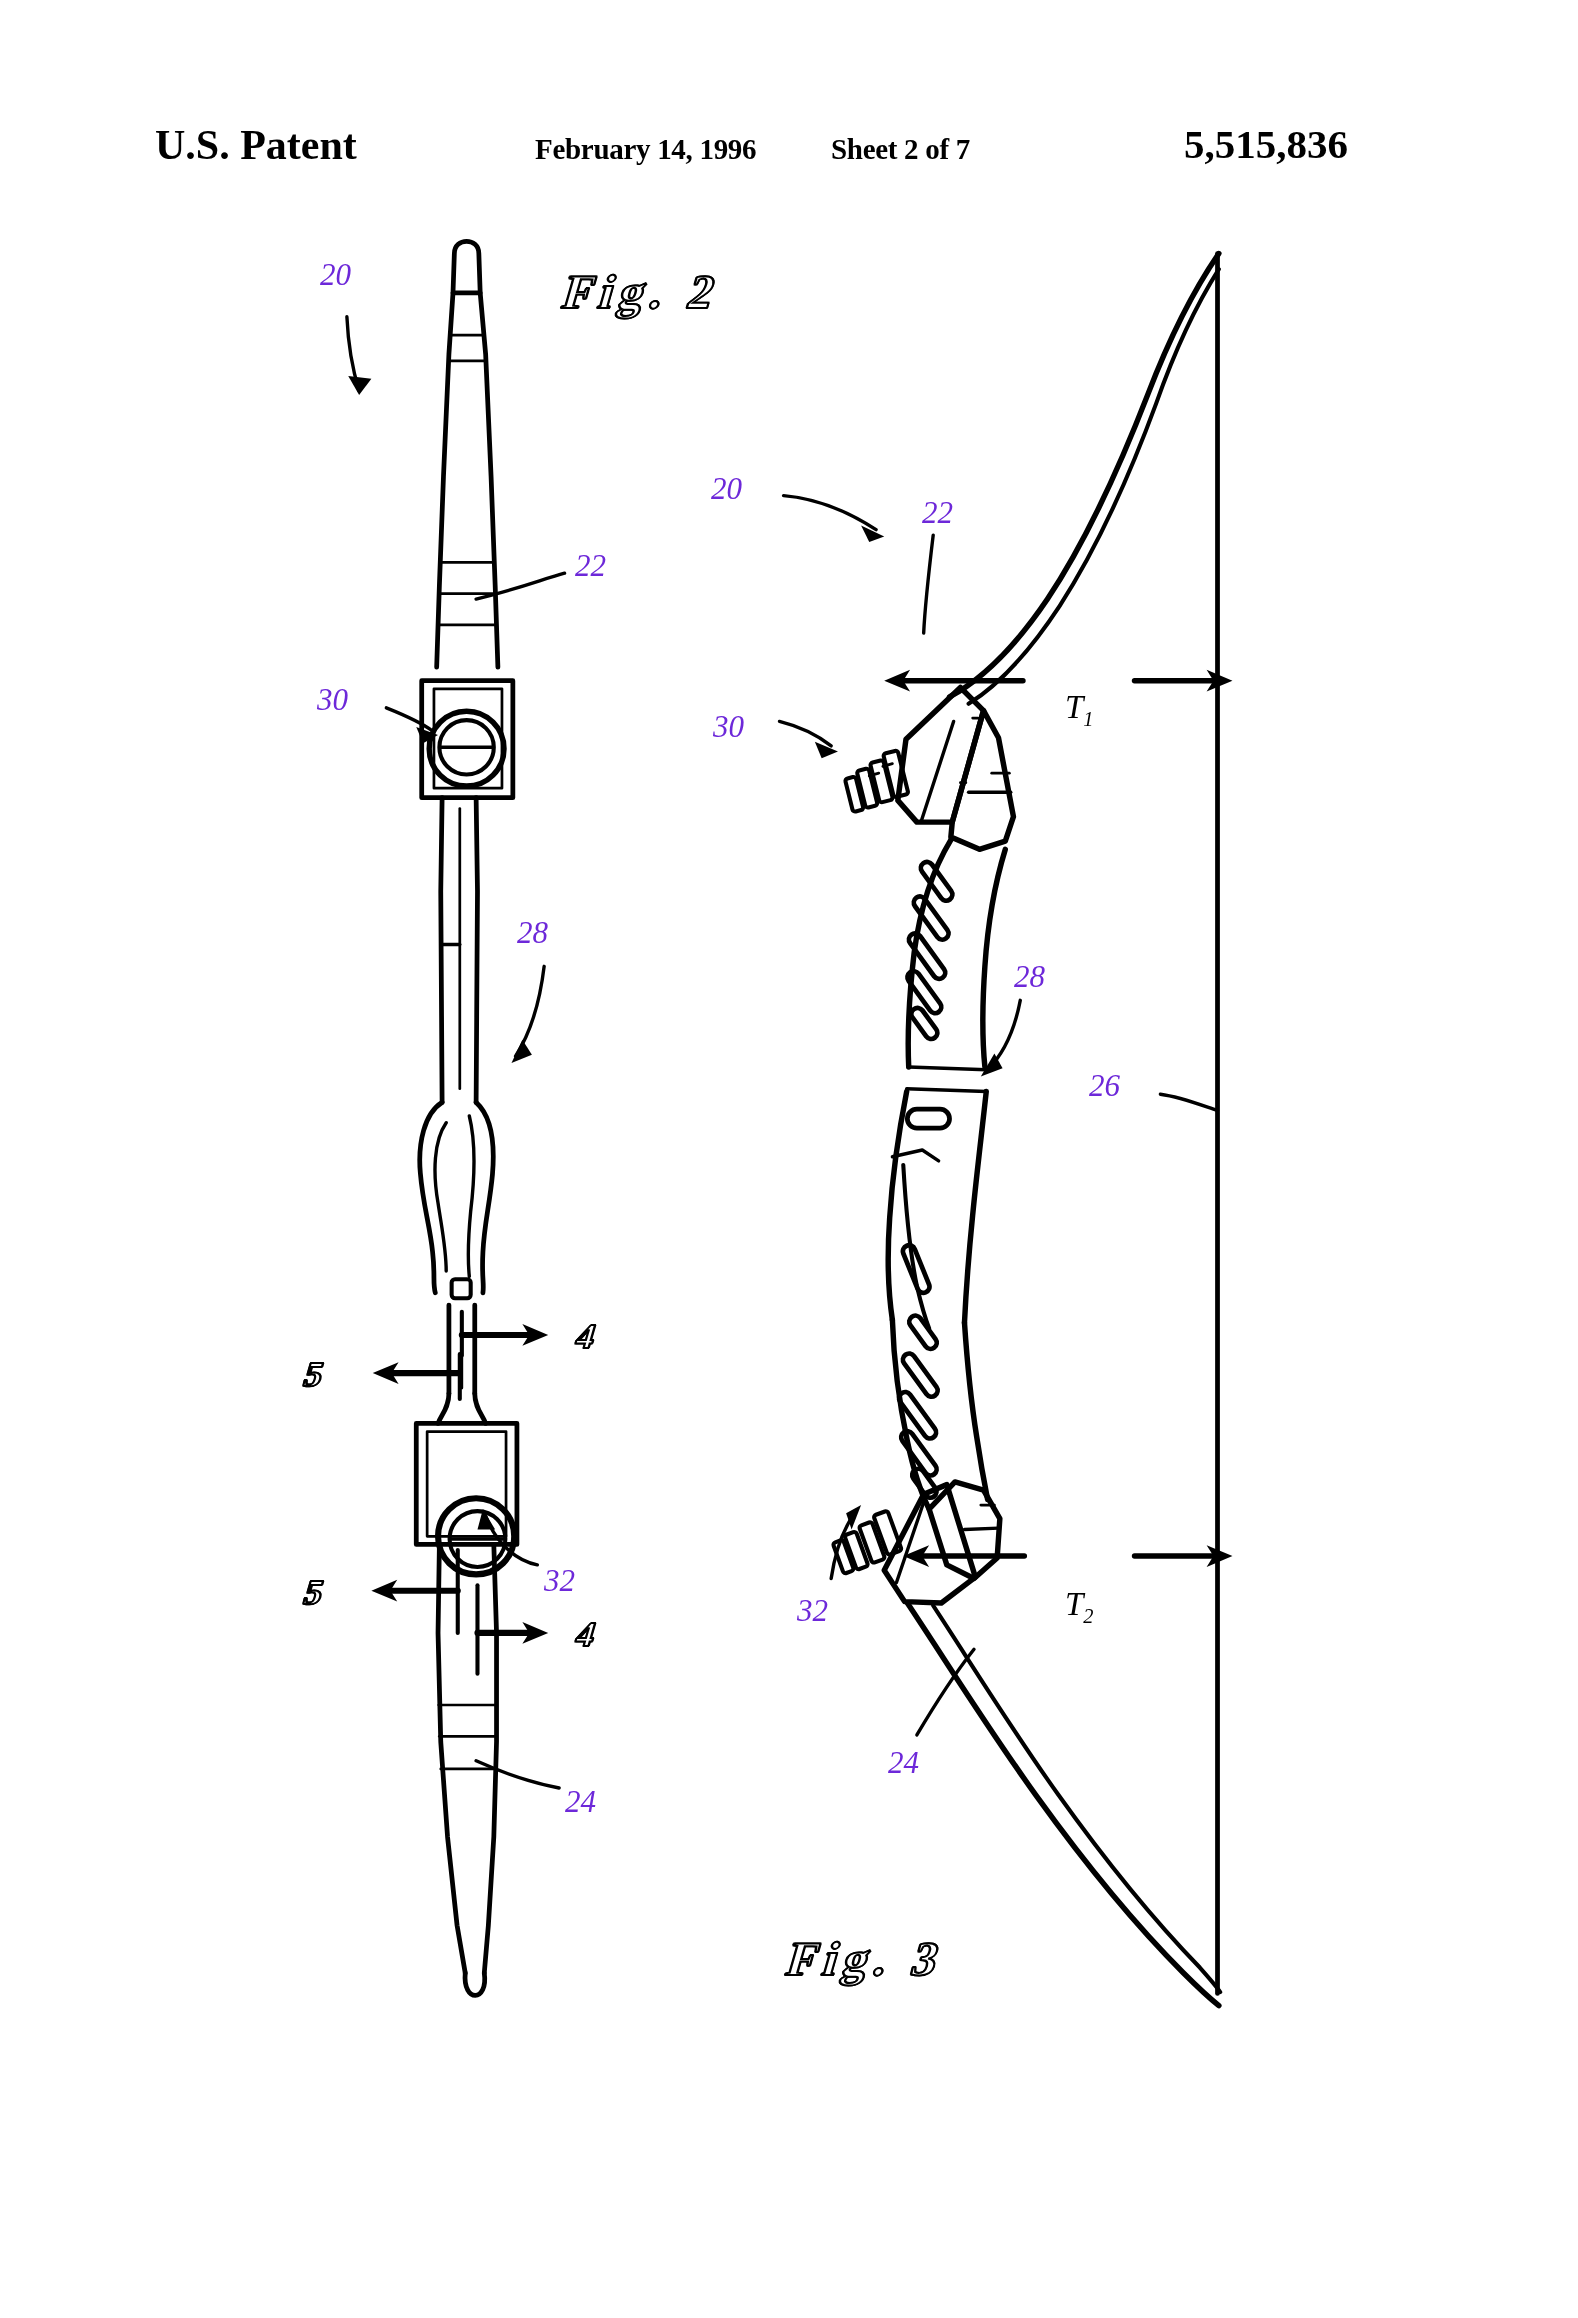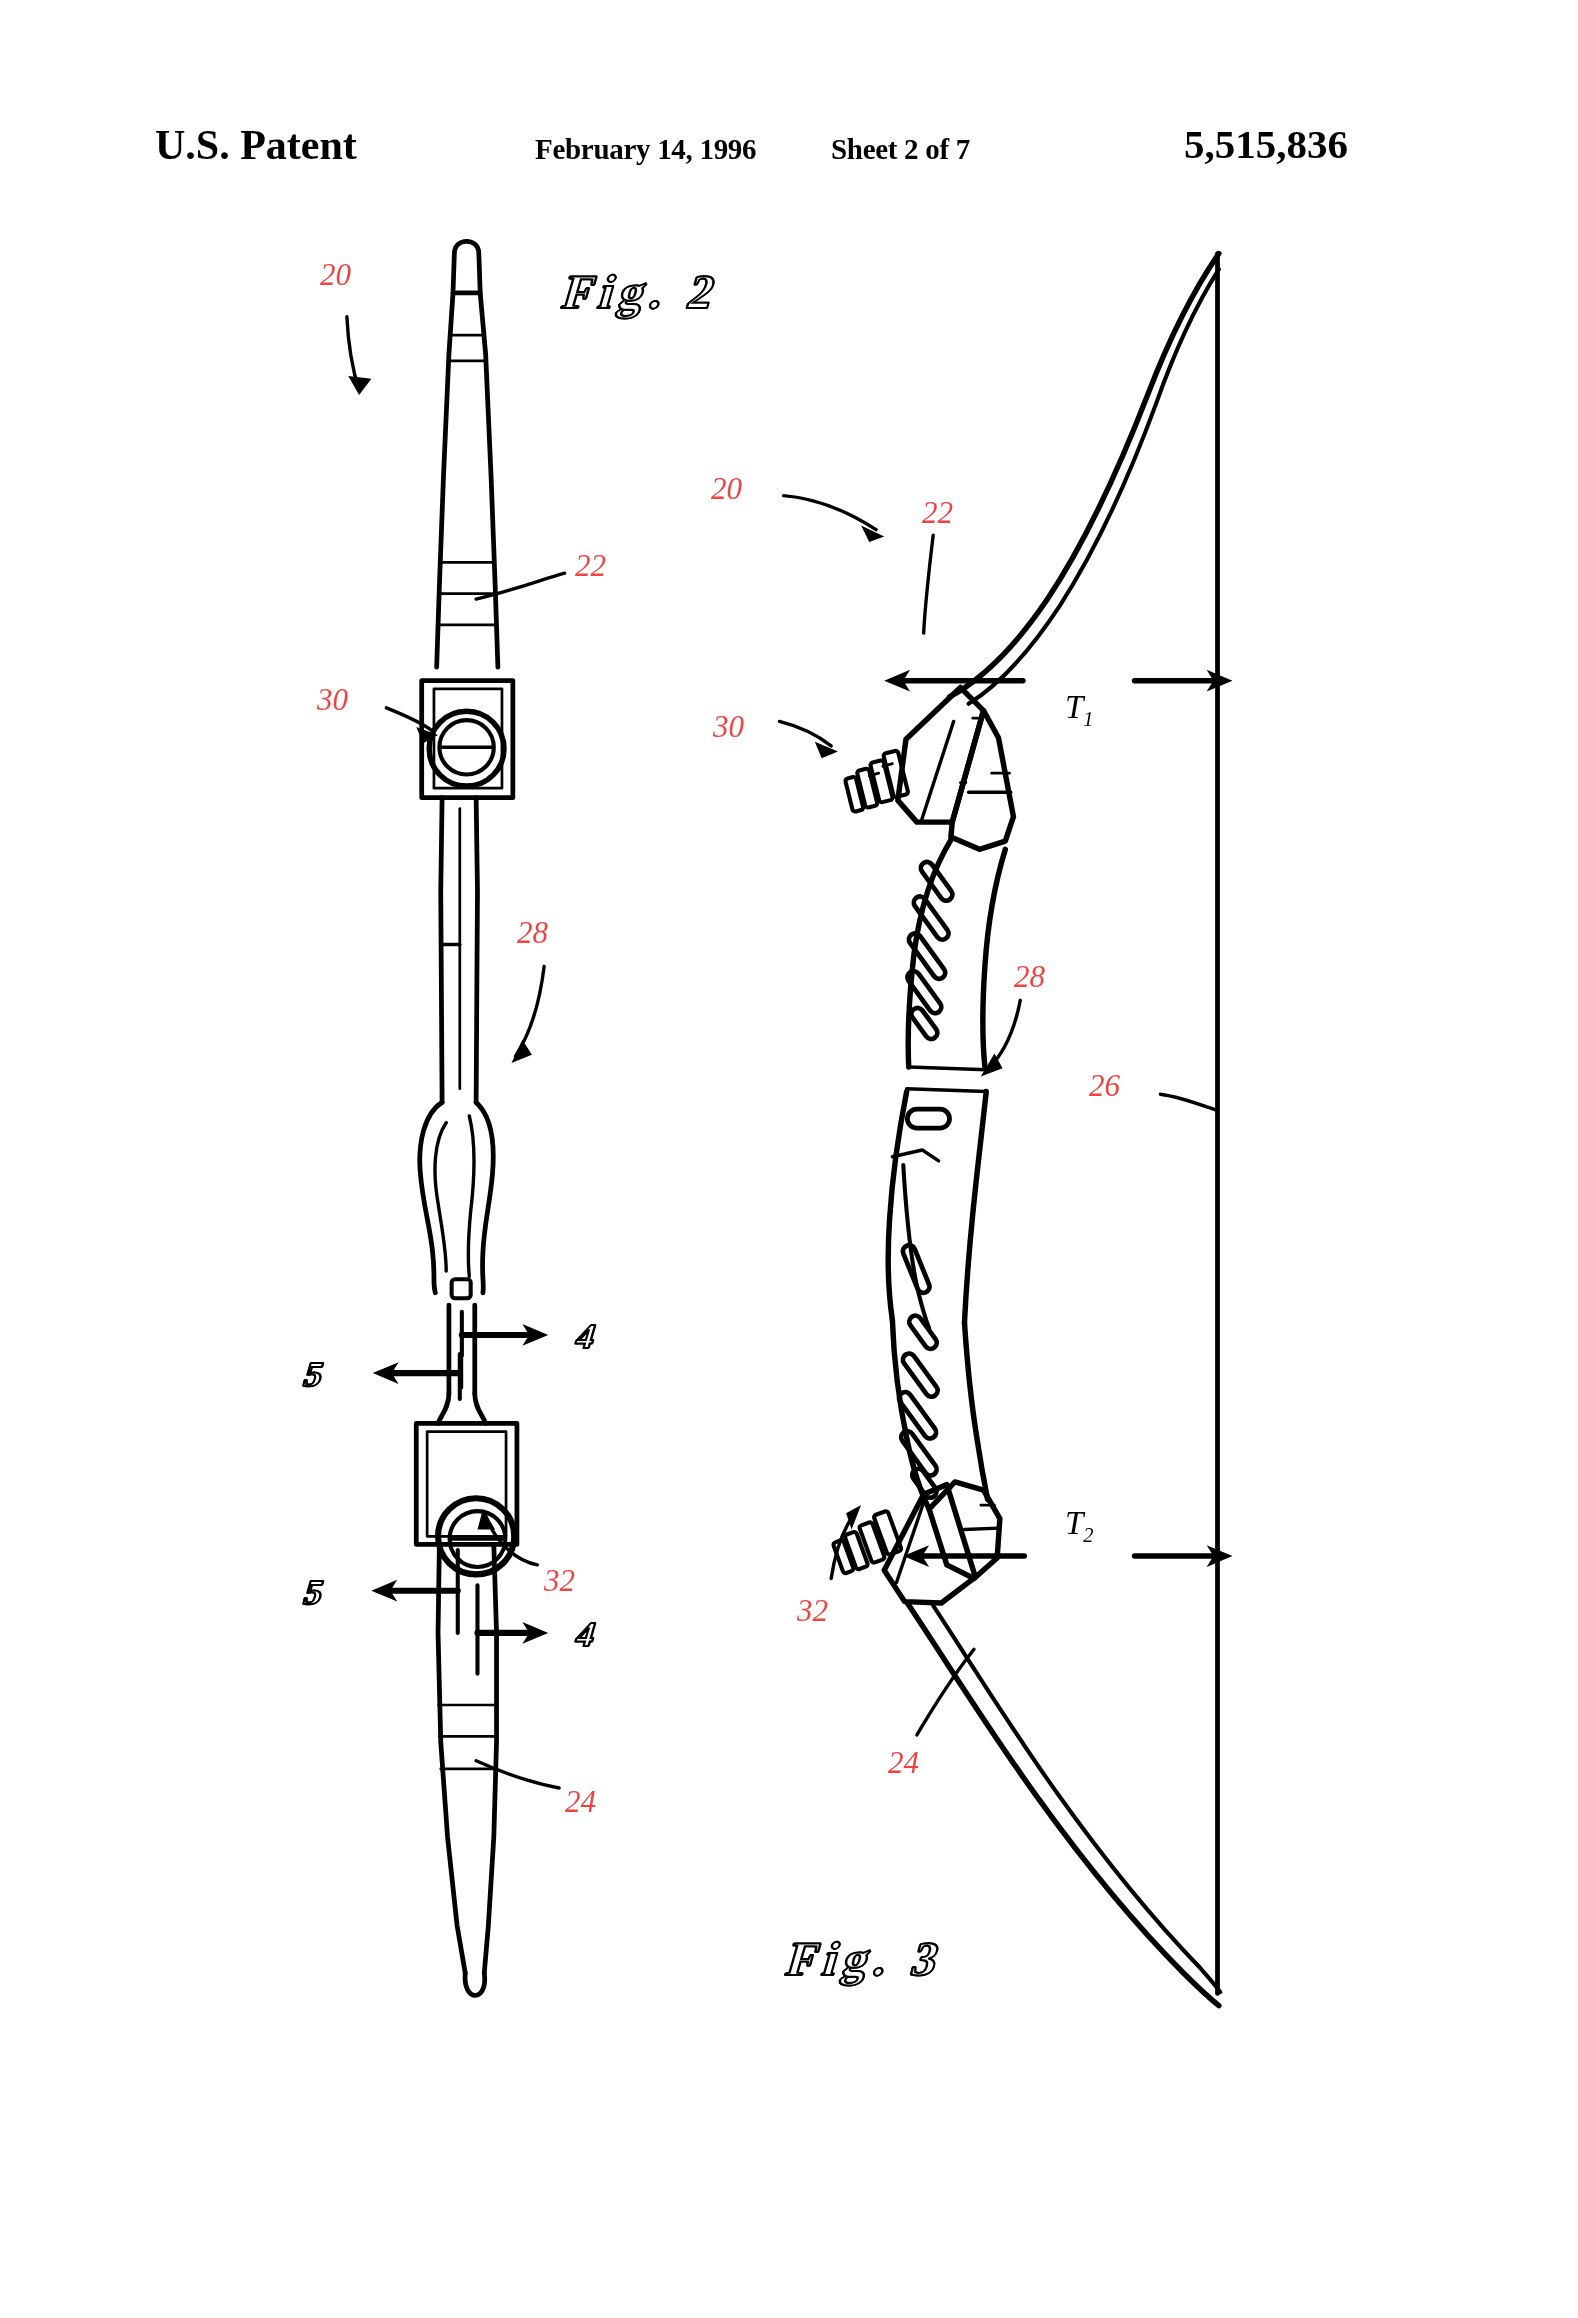--- a/index.html
+++ b/index.html
@@ -61,21 +61,21 @@
     width: 1578px;
     height: 2319px;
   }
 
   
   .ref {
     position: absolute;
     font-family: "Liberation Serif", serif;
     font-style: italic;
     font-size: 31px;
-    color: #ef4444;
+    color: #6d28d9;
     white-space: nowrap;
     line-height: 1;
     text-align: right;
   }
   .dim {
     position: absolute;
     font-family: "Liberation Serif", serif;
     font-style: italic;
     font-size: 33px;
     color: #000;
@@ -421,21 +421,21 @@
     <div class="ref" style="left:711px; top:473px;">20</div>
     <div class="ref" style="left:922px; top:497px;">22</div>
     <div class="ref" style="left:713px; top:711px;">30</div>
     <div class="ref" style="left:1014px; top:961px;">28</div>
     <div class="ref" style="left:1089px; top:1070px;">26</div>
     <div class="ref" style="left:797px; top:1595px;">32</div>
     <div class="ref" style="left:888px; top:1747px;">24</div>
 
     <div class="dim" style="left:1065px; top:691px;"><span>T</span><sub>1</sub></div>
 
-    <div class="dim" style="left:1065px; top:1507px;text-align:right;"><span>T</span><sub>2</sub></div>
+    <div class="dim" style="left:1065px; top:1588px;text-align:right;"><span>T</span><sub>2</sub></div>
 
     <div class="seclabel" style="left:305px; top:1355px;">5</div>
     <div class="seclabel" style="left:577px; top:1317px;">4</div>
     <div class="seclabel" style="left:305px; top:1573px;">5</div>
     <div class="seclabel" style="left:577px; top:1615px;">4</div>
   </div>
 
 </div>
 
 

